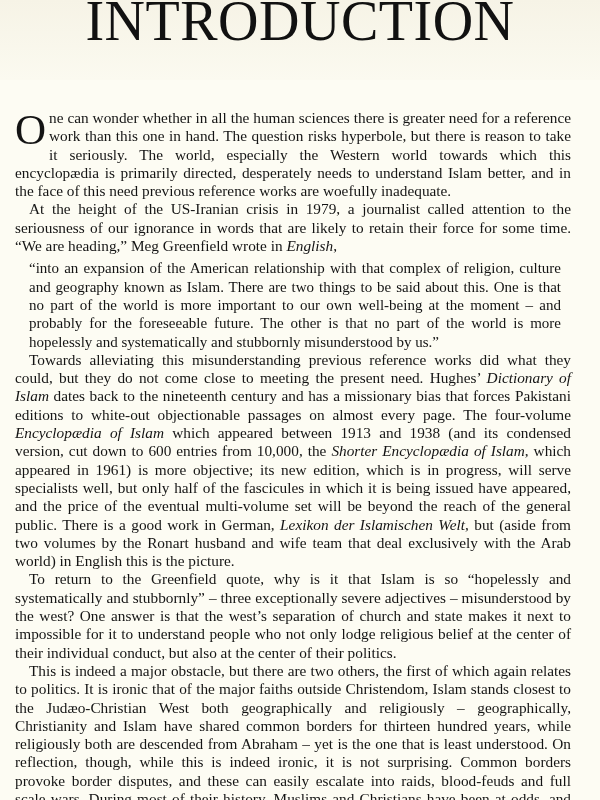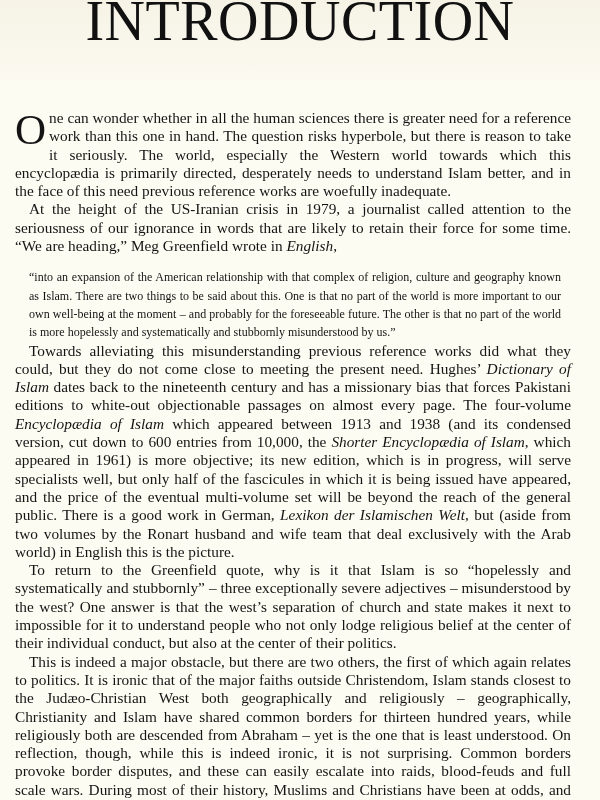--- a/index.html
+++ b/index.html
@@ -29,22 +29,22 @@
     position: absolute; left: 15px; top: 109px; width: 556px;
     font-size: 15.3px; line-height: 18.3px; text-align: justify;
   }
   .body-text p { margin: 0; text-indent: 14px; }
   .body-text p.first { text-indent: 0; }
   .dropcap {
     float: left; font-size: 43px; line-height: 34px;
     margin: 4px 3px 0 0; padding: 0;
   }
   .quote {
-    margin: 13px 0 0 14px; width: 532px;
-    font-size: 12px; line-height: 18.3px; text-align: justify;
+    margin: 4px 0 0 14px; width: 532px;
+    font-size: 15px; line-height: 18.3px; text-align: justify;
   }
   em { font-style: italic; }
 </style>
 </head>
 <body>
 
 <div class="bleed"></div>
 
 <div class="page">
   <h1 class="title">INTRODUCTION</h1>

